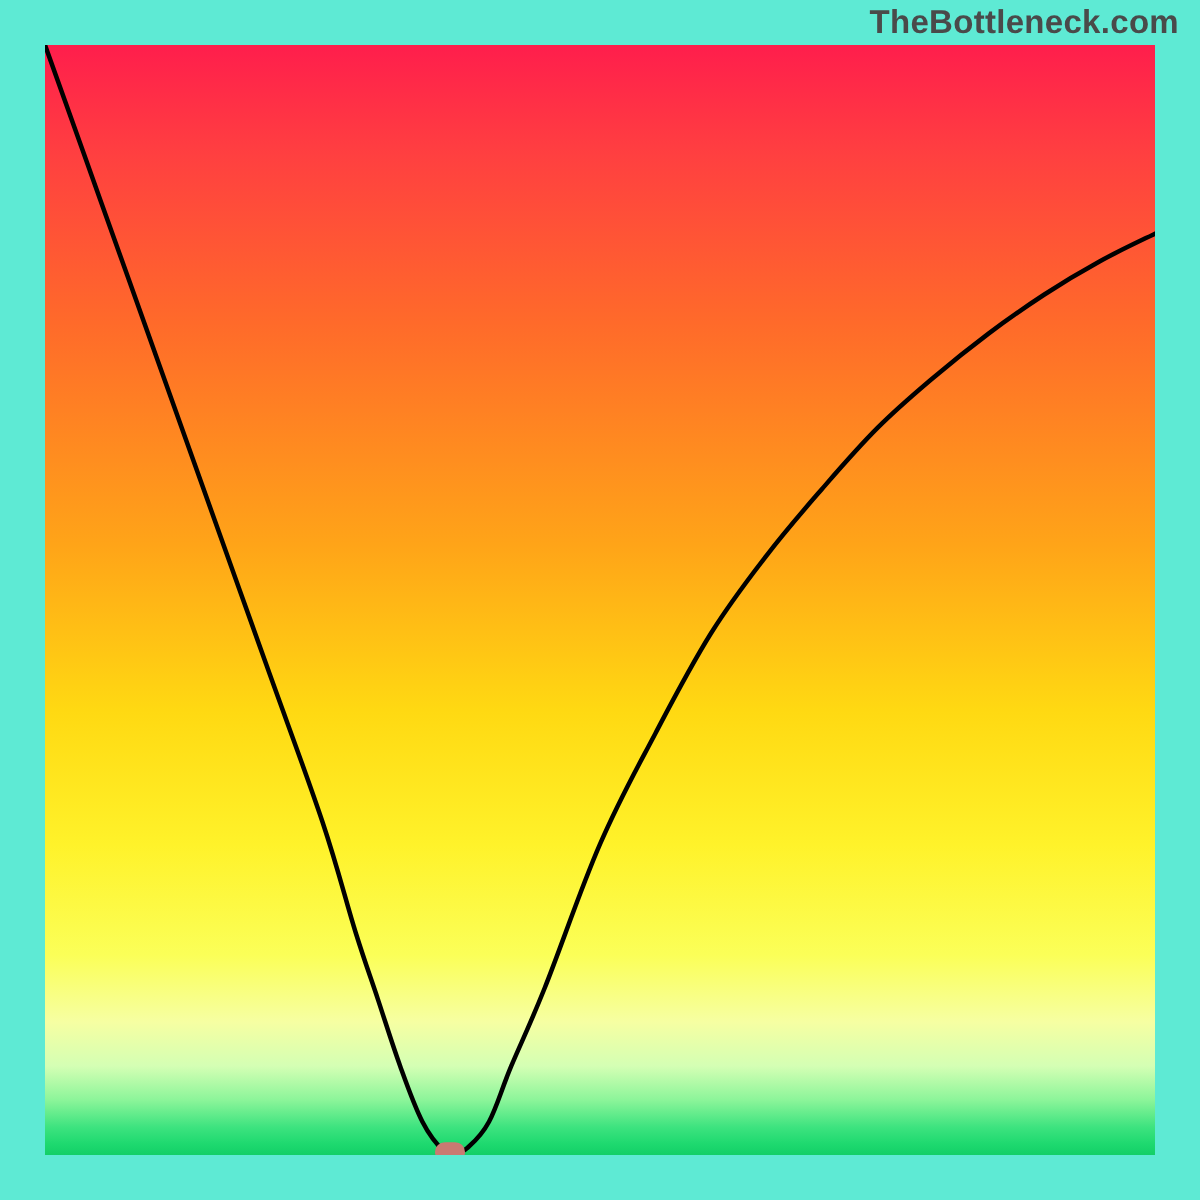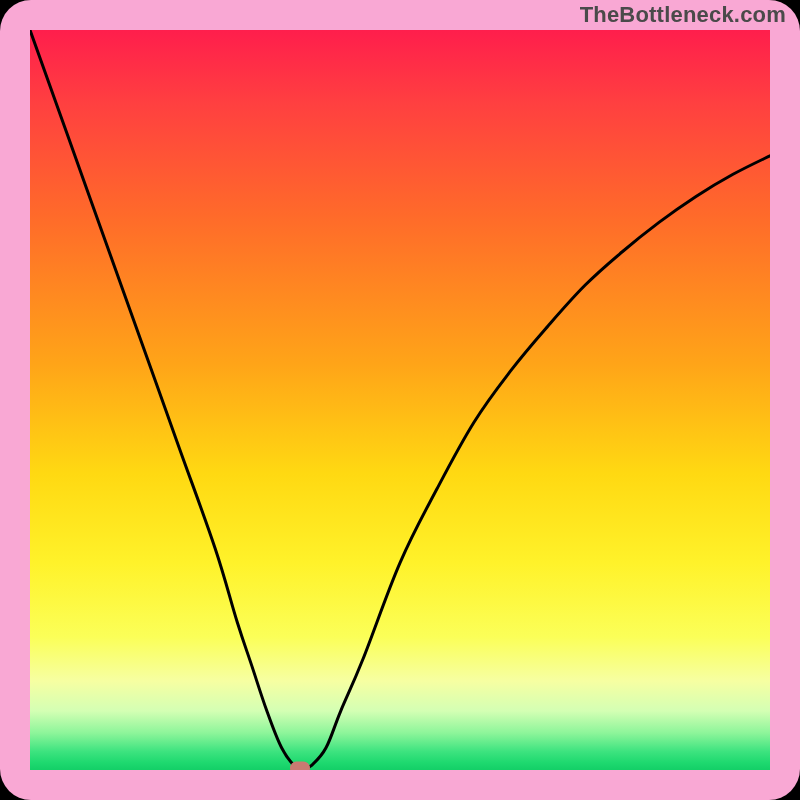--- a/index.html
+++ b/index.html
@@ -8,22 +8,21 @@
     width: 800px;
     height: 800px;
     background: #000;
     font-family: Arial, Helvetica, sans-serif;
     overflow: hidden;
   }
   .frame {
     position: relative;
     width: 800px;
     height: 800px;
-    background: #f9a8d4;
-    border-radius: 31px;
+    background: #5eead4;
   }
   .watermark {
     position: absolute;
     top: 2px;
     right: 14px;
     color: #4a4a4a;
     font-size: 22px;
     font-weight: 600;
     letter-spacing: 0.2px;
   }

